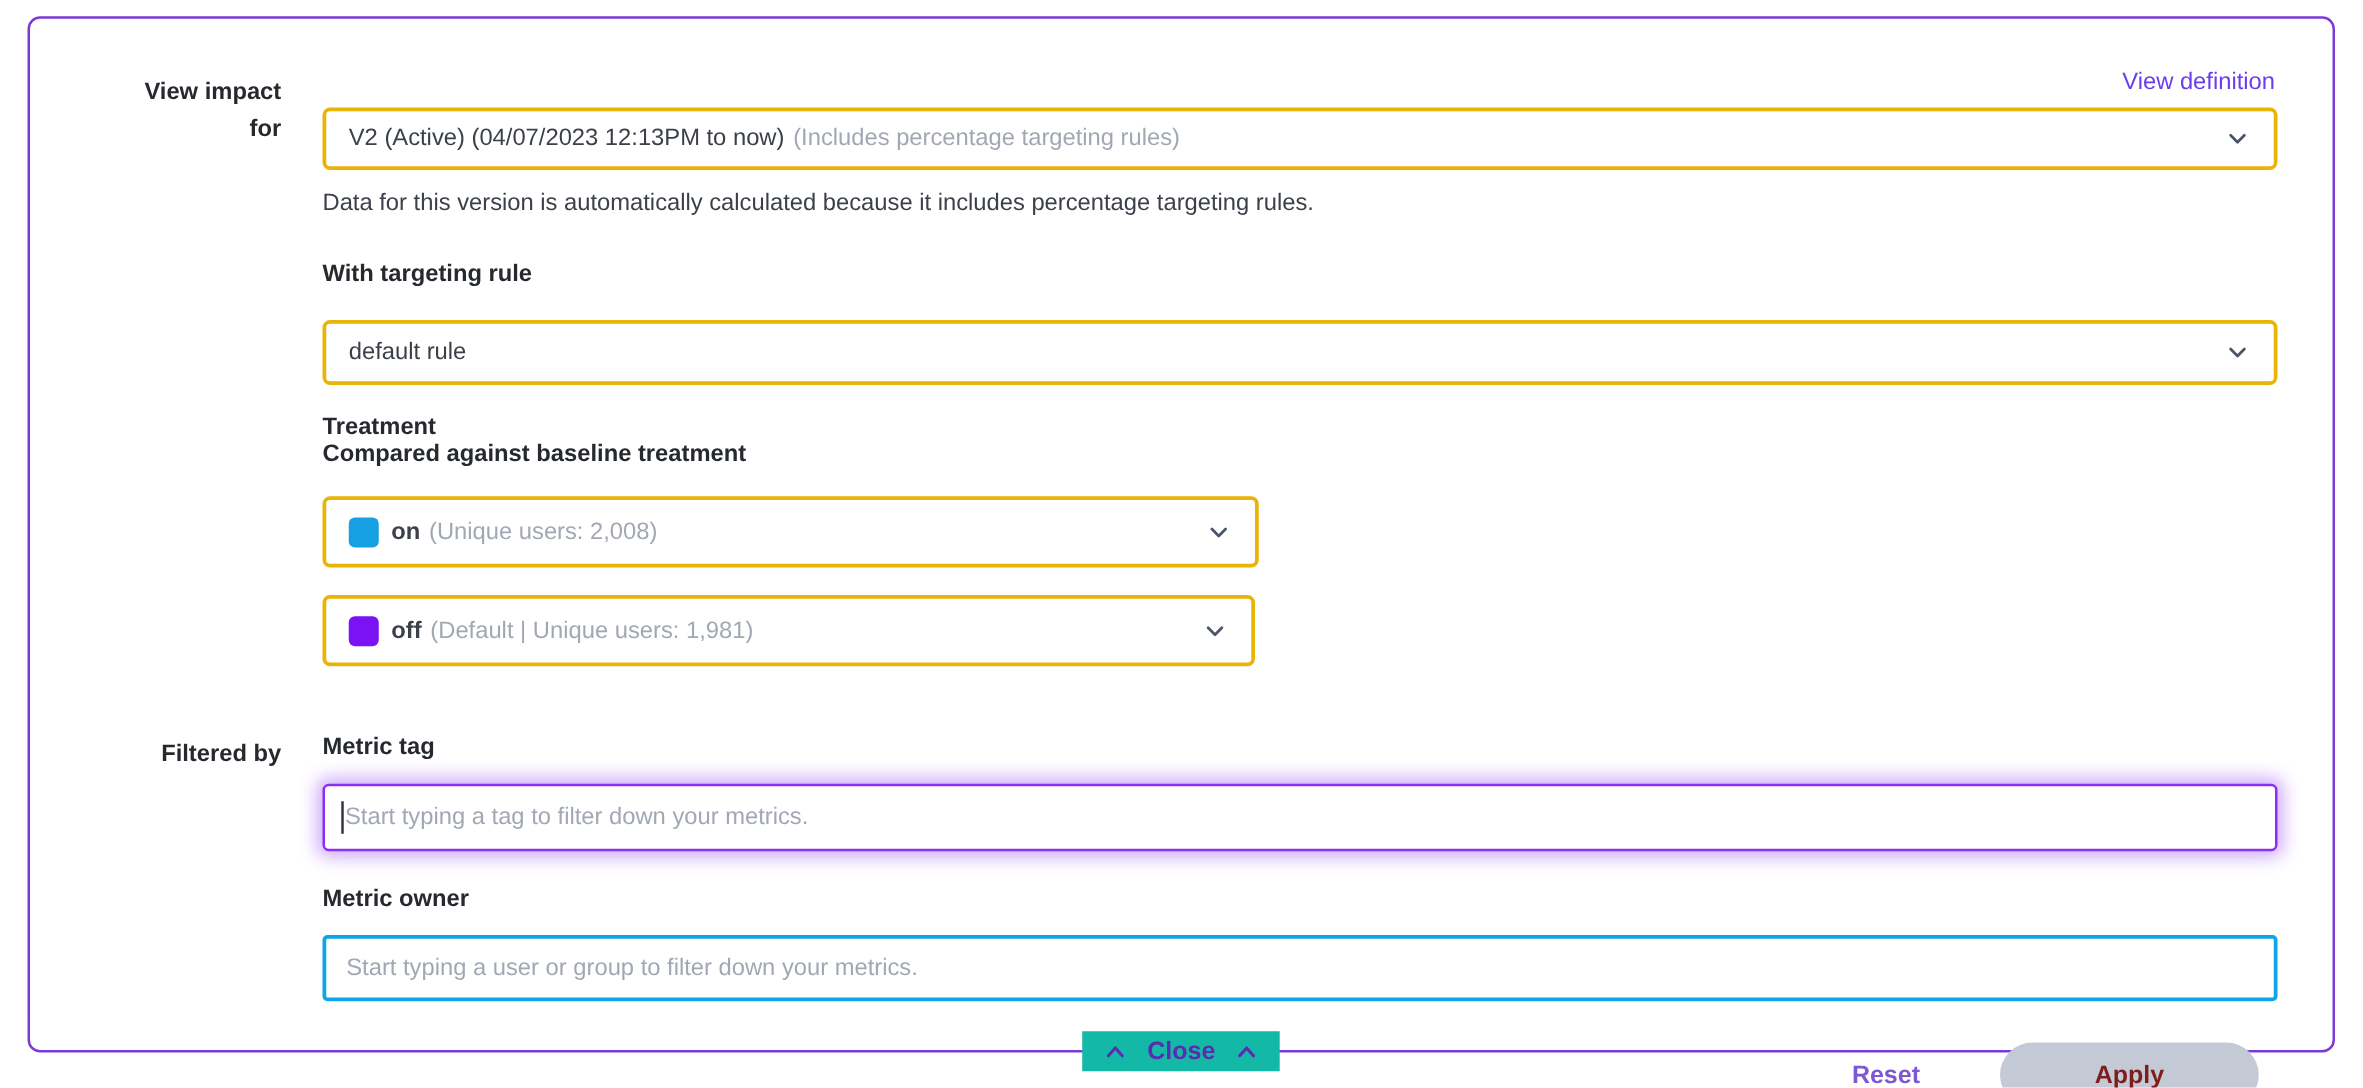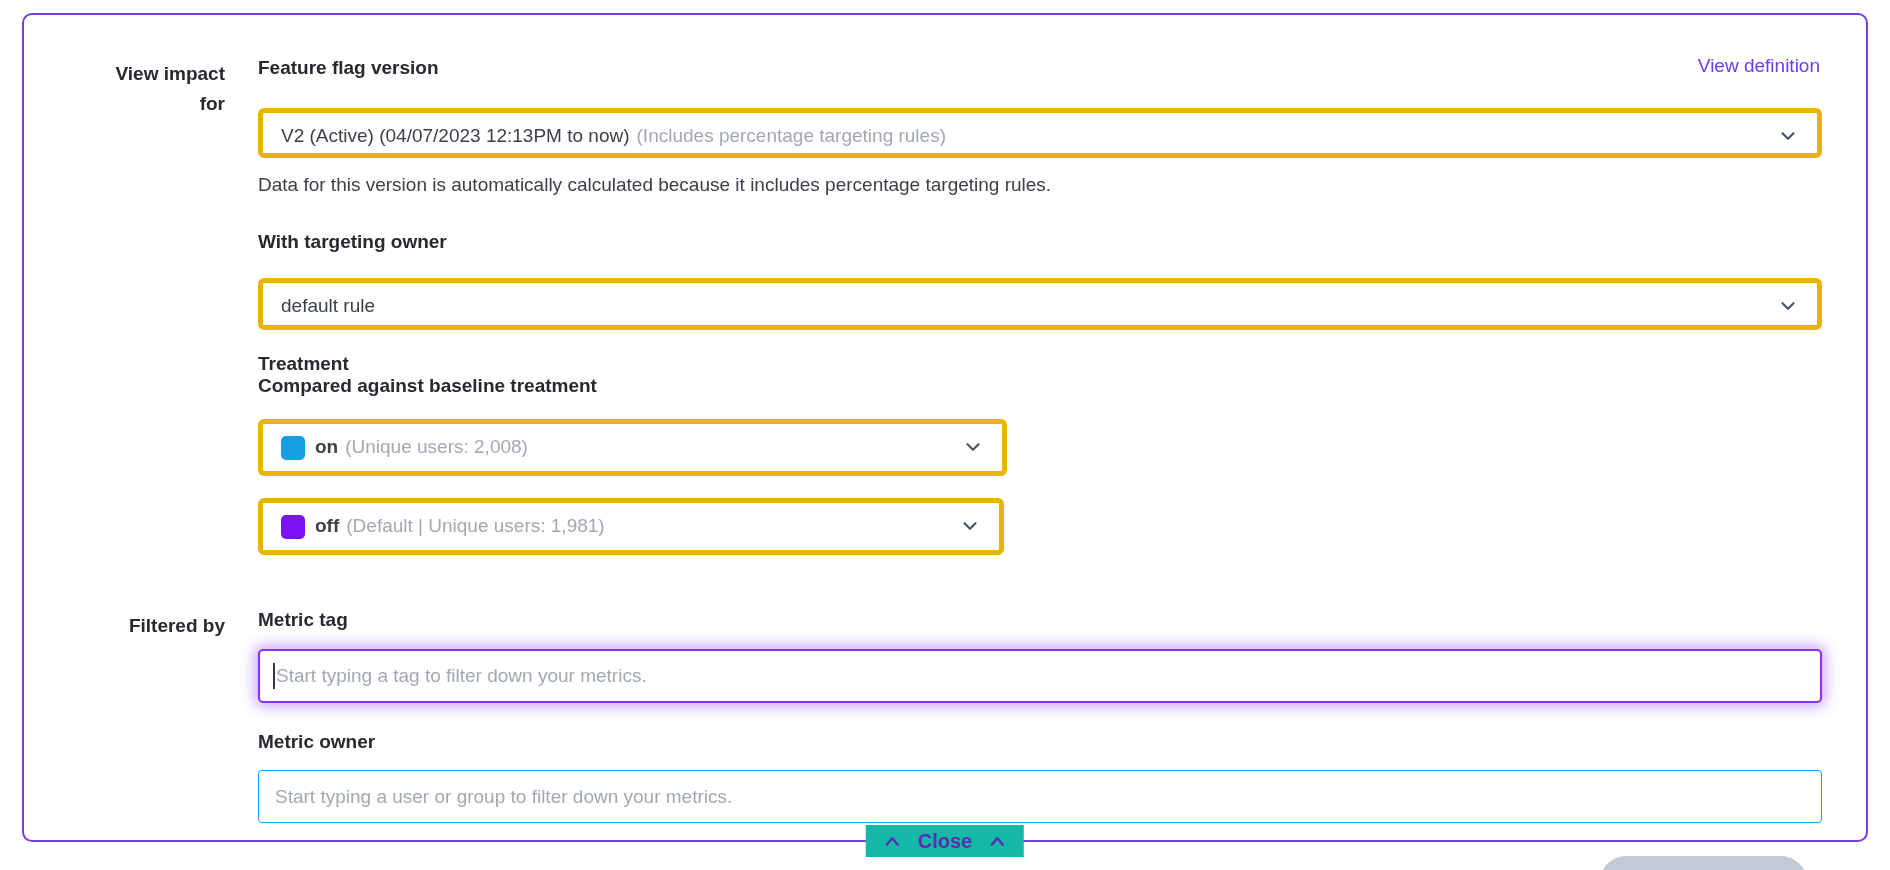--- a/index.html
+++ b/index.html
@@ -49,25 +49,26 @@
   .field-label {
     font-size: 19px;
     font-weight: 700;
     color: #26292e;
     line-height: 22px;
   }
 
   .select {
     margin-top: 29px;
     height: 50px;
-    border: 5px solid #eab308;
+    border: 3px solid #eab308;
     border-radius: 6px;
     background: #fff;
     display: flex;
-    padding: 12px 18px;
+    align-items: center;
+    padding: 0 18px;
     font-size: 19px;
     cursor: pointer;
   }
   .select .value-main { color: #3c4149; white-space: nowrap; }
   .select .value-muted { color: #a2a8b3; white-space: nowrap; margin-left: 7px; }
   .select .spacer { flex: 1; }
   .chev { flex: 0 0 auto; }
 
   .helper {
     margin-top: 16px;
@@ -90,21 +91,21 @@
     flex: 0 0 auto;
   }
   .treat-name { font-weight: 700; color: #26292e; }
 
   .filtered-block { padding-top: 54px; }
 
   .text-input-wrap { position: relative; margin-top: 18px; }
   .text-input {
     width: 100%;
     height: 54px;
-    border: 1px solid #0ea5e9;
+    border: 3px solid #0ea5e9;
     border-radius: 4px;
     font-size: 19px;
     font-family: inherit;
     color: #3c4149;
     padding: 0 16px;
     outline: none;
     background: #fff;
   }
   .text-input::placeholder { color: #a2a8b3; }
   .text-input.focused {
@@ -181,34 +182,33 @@
 
   <div class="grid">
 
     <div class="row-label">
       <div>View impact</div>
       <div>for</div>
     </div>
 
     <div>
 
-      <div class="field-label">Feature flag version</div>
 
       <div class="select">
         <span class="value-main">V2 (Active) (04/07/2023 12:13PM to now)</span>
         <span class="value-muted">(Includes percentage targeting rules)</span>
         <span class="spacer"></span>
         <svg class="chev" width="22" height="22" viewBox="0 0 24 24" fill="none">
           <polyline points="6,9 12,15 18,9" stroke="#4a5568" stroke-width="2.4" stroke-linecap="round" stroke-linejoin="round"></polyline>
         </svg>
       </div>
 
       <div class="helper">Data for this version is automatically calculated because it includes percentage targeting rules.</div>
 
-      <div class="field-label mt-sect">With targeting owner</div>
+      <div class="field-label mt-sect">With targeting rule</div>
 
       <div class="select" style="margin-top:25px;height:52px;">
         <span class="value-main">default rule</span>
         <span class="spacer"></span>
         <svg class="chev" width="22" height="22" viewBox="0 0 24 24" fill="none">
           <polyline points="6,9 12,15 18,9" stroke="#4a5568" stroke-width="2.4" stroke-linecap="round" stroke-linejoin="round"></polyline>
         </svg>
       </div>
 
       <div class="treat-row">

